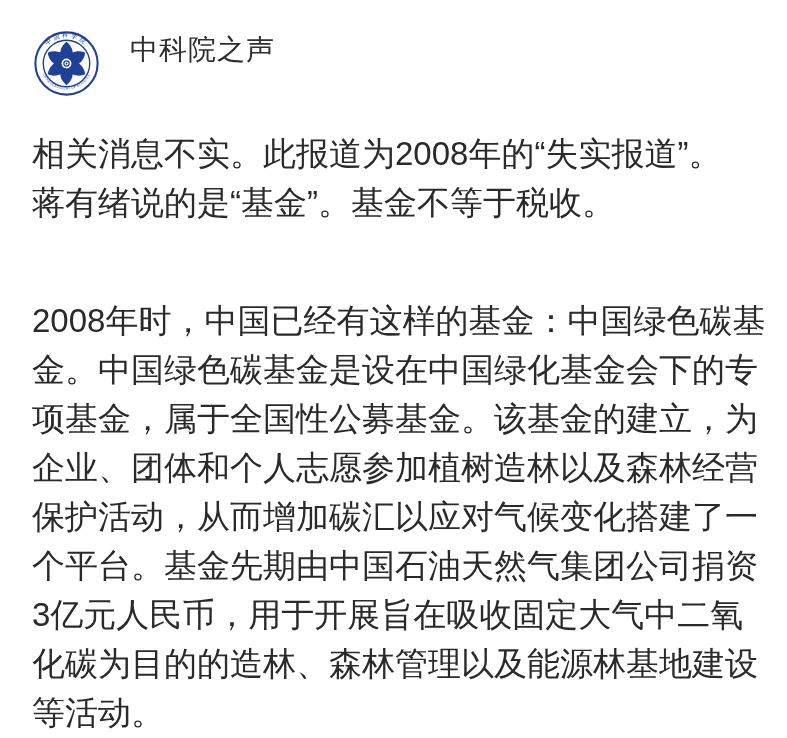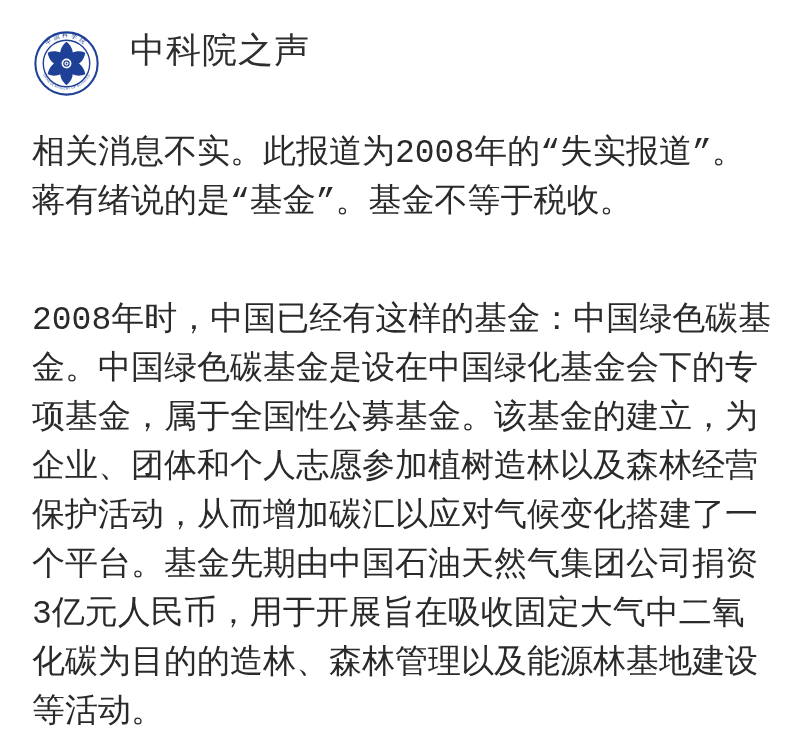--- a/index.html
+++ b/index.html
@@ -31,33 +31,32 @@
     position: absolute;
     left: 34px; top: 31px;
     width: 65px; height: 65px;
     border-radius: 50%;
     cursor: pointer;
   }
   .logo-wrap svg { display: block; width: 65px; height: 65px; }
   .account-name {
     position: absolute;
     left: 130px; top: 31px;
-    font-size: 35px;
+    font-size: 28px;
     line-height: 38px;
     letter-spacing: 1px;
     color: var(--title-color);
     cursor: pointer;
     white-space: nowrap;
   }
   
   .article {
     position: absolute;
     left: 32px; top: 129px;
     width: 740px;
-    font-family: Liberation Mono, monospace;
   }
   .para {
     margin: 0;
     font-size: 33px;
     line-height: 49px;
     color: var(--text-color);
     white-space: pre-line;
     letter-spacing: 0;
   }
   .para + .para { margin-top: 69px; }

